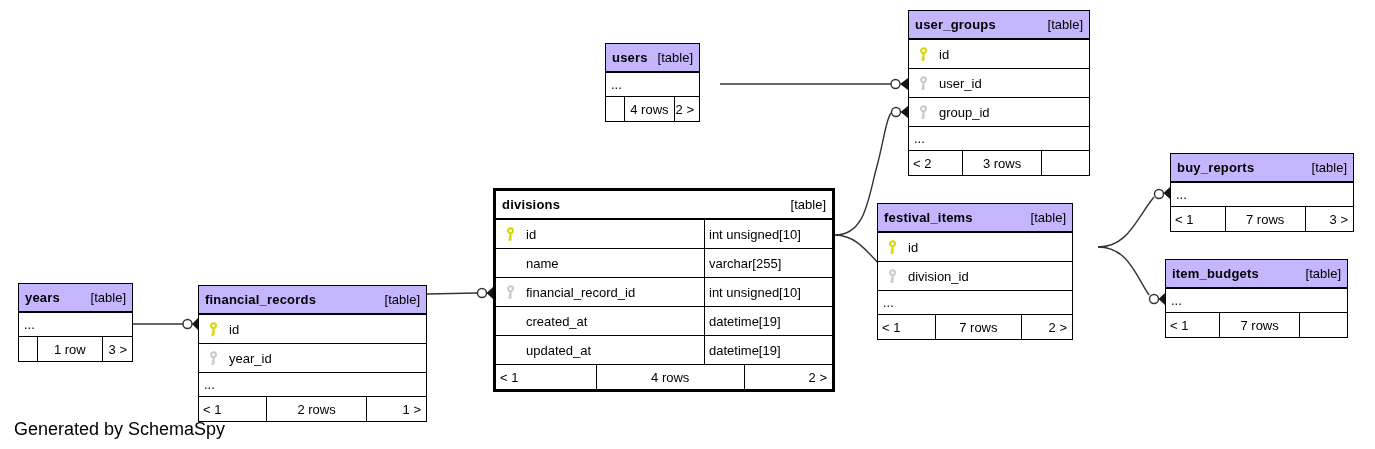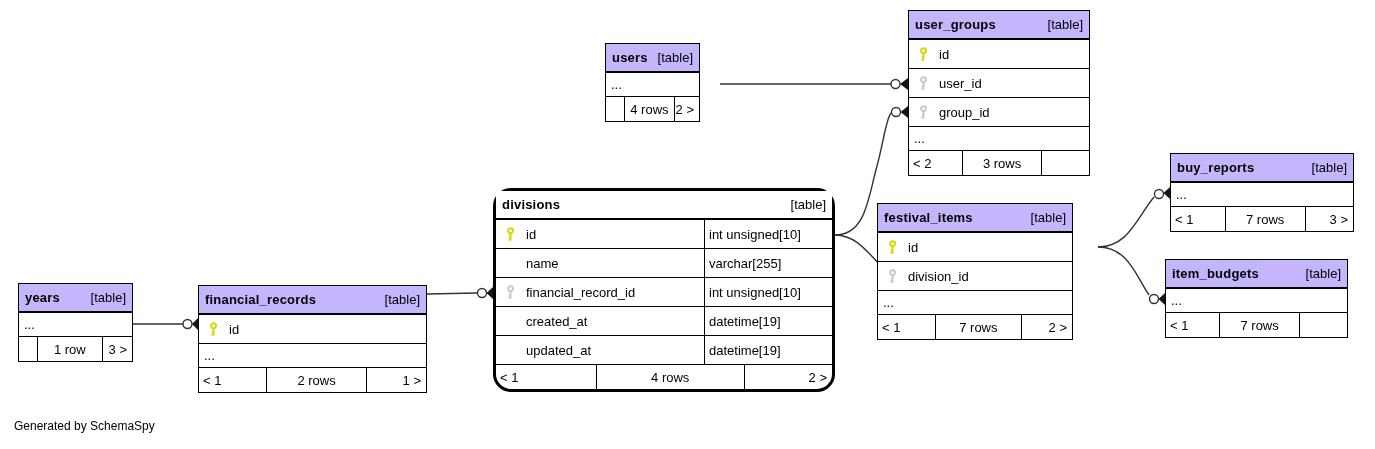--- a/index.html
+++ b/index.html
@@ -5,21 +5,21 @@
   html,body{margin:0;padding:0;background:#ffffff;}
   body{font-family:"Liberation Sans","DejaVu Sans",sans-serif;font-size:13px;color:#000;}
   .canvas{position:relative;width:1375px;height:449px;background:#fff;overflow:hidden;}
 
   .edges{position:absolute;left:0;top:0;}
   .edge path{fill:none;stroke:#333333;stroke-width:1.4;}
   .edge circle{fill:#ffffff;stroke:#333333;stroke-width:1.4;}
   .edge polygon{fill:#161616;stroke:none;}
 
   .db-table{position:absolute;background:#fff;border:1px solid #000;box-sizing:border-box;}
-  .db-table.focus{border-width:3px;border-radius:18px;}
+  .db-table.focus{border-width:3px;}
   .t-header{height:29px;display:flex;align-items:center;justify-content:space-between;
             background:#c4b5fd;border-bottom:2px solid #000;padding:0 6px;box-sizing:border-box;}
   .focus .t-header{background:#ffffff;}
   .t-name{font-weight:bold;letter-spacing:0.2px;}
   .t-tag{margin-left:8px;}
   .t-row{height:29px;display:flex;align-items:center;border-bottom:1px solid #000;
          box-sizing:border-box;padding-left:8px;}
   .key-slot{width:13px;display:flex;align-items:center;justify-content:center;flex:0 0 13px;}
   .key circle,.key path{fill:none;stroke-width:2.2;}
   .key.pk circle,.key.pk path{stroke:#d6d600;}
@@ -29,21 +29,21 @@
             display:flex;align-items:center;padding-left:4px;box-sizing:border-box;white-space:nowrap;}
   .t-ellipsis{height:24px;display:flex;align-items:center;border-bottom:1px solid #000;
               box-sizing:border-box;padding-left:5px;}
   .t-footer{height:24px;display:flex;align-items:stretch;box-sizing:border-box;}
   .t-footer span{display:flex;align-items:center;box-sizing:border-box;white-space:nowrap;}
   .f-left{flex:0 0 30%;padding-left:4px;border-right:1px solid #000;}
   .f-center{flex:1 1 auto;justify-content:center;border-right:1px solid #000;}
   .f-right{flex:0 0 26%;justify-content:flex-end;padding-right:5px;}
   .narrow-first .f-left{flex:0 0 19px;}
 
-  .caption{position:absolute;left:14px;top:419px;font-size:12px;}
+  .caption{position:absolute;left:14px;top:419px;font-size:18px;}
 </style>
 </head>
 <body>
 
 <div class="canvas">
 
   <svg class="edges" width="1375" height="449" viewBox="0 0 1375 449">
     <g class="edge">
       <path d="M133 324 H183"></path>
       <circle cx="187.5" cy="324" r="4.5"></circle>
@@ -101,20 +101,29 @@
     </div>
     <div class="t-row">
       <span class="key-slot">
         <svg class="key pk" viewBox="0 0 12 16" width="11" height="15">
           <circle cx="6" cy="4" r="2.7"></circle>
             <path d="M6 6.8 L6 14.6 M6 13.6 L3.7 13.6 M6 11 L4.3 11"></path>
         </svg>
       </span>
       <span class="col-name">id</span>
     </div>
+    <div class="t-row">
+      <span class="key-slot">
+        <svg class="key fk" viewBox="0 0 12 16" width="11" height="15">
+          <circle cx="6" cy="4" r="2.7"></circle>
+            <path d="M6 6.8 L6 14.6 M6 13.6 L3.7 13.6 M6 11 L4.3 11"></path>
+        </svg>
+      </span>
+      <span class="col-name">year_id</span>
+    </div>
     <div class="t-ellipsis">...</div>
     <div class="t-footer">
       <span class="f-left">&lt; 1</span>
       <span class="f-center">2 rows</span>
       <span class="f-right">1 &gt;</span>
     </div>
   </div>
 
   <div class="db-table focus" style="left:493px;top:188px;width:342px;">
     <div class="t-header">

